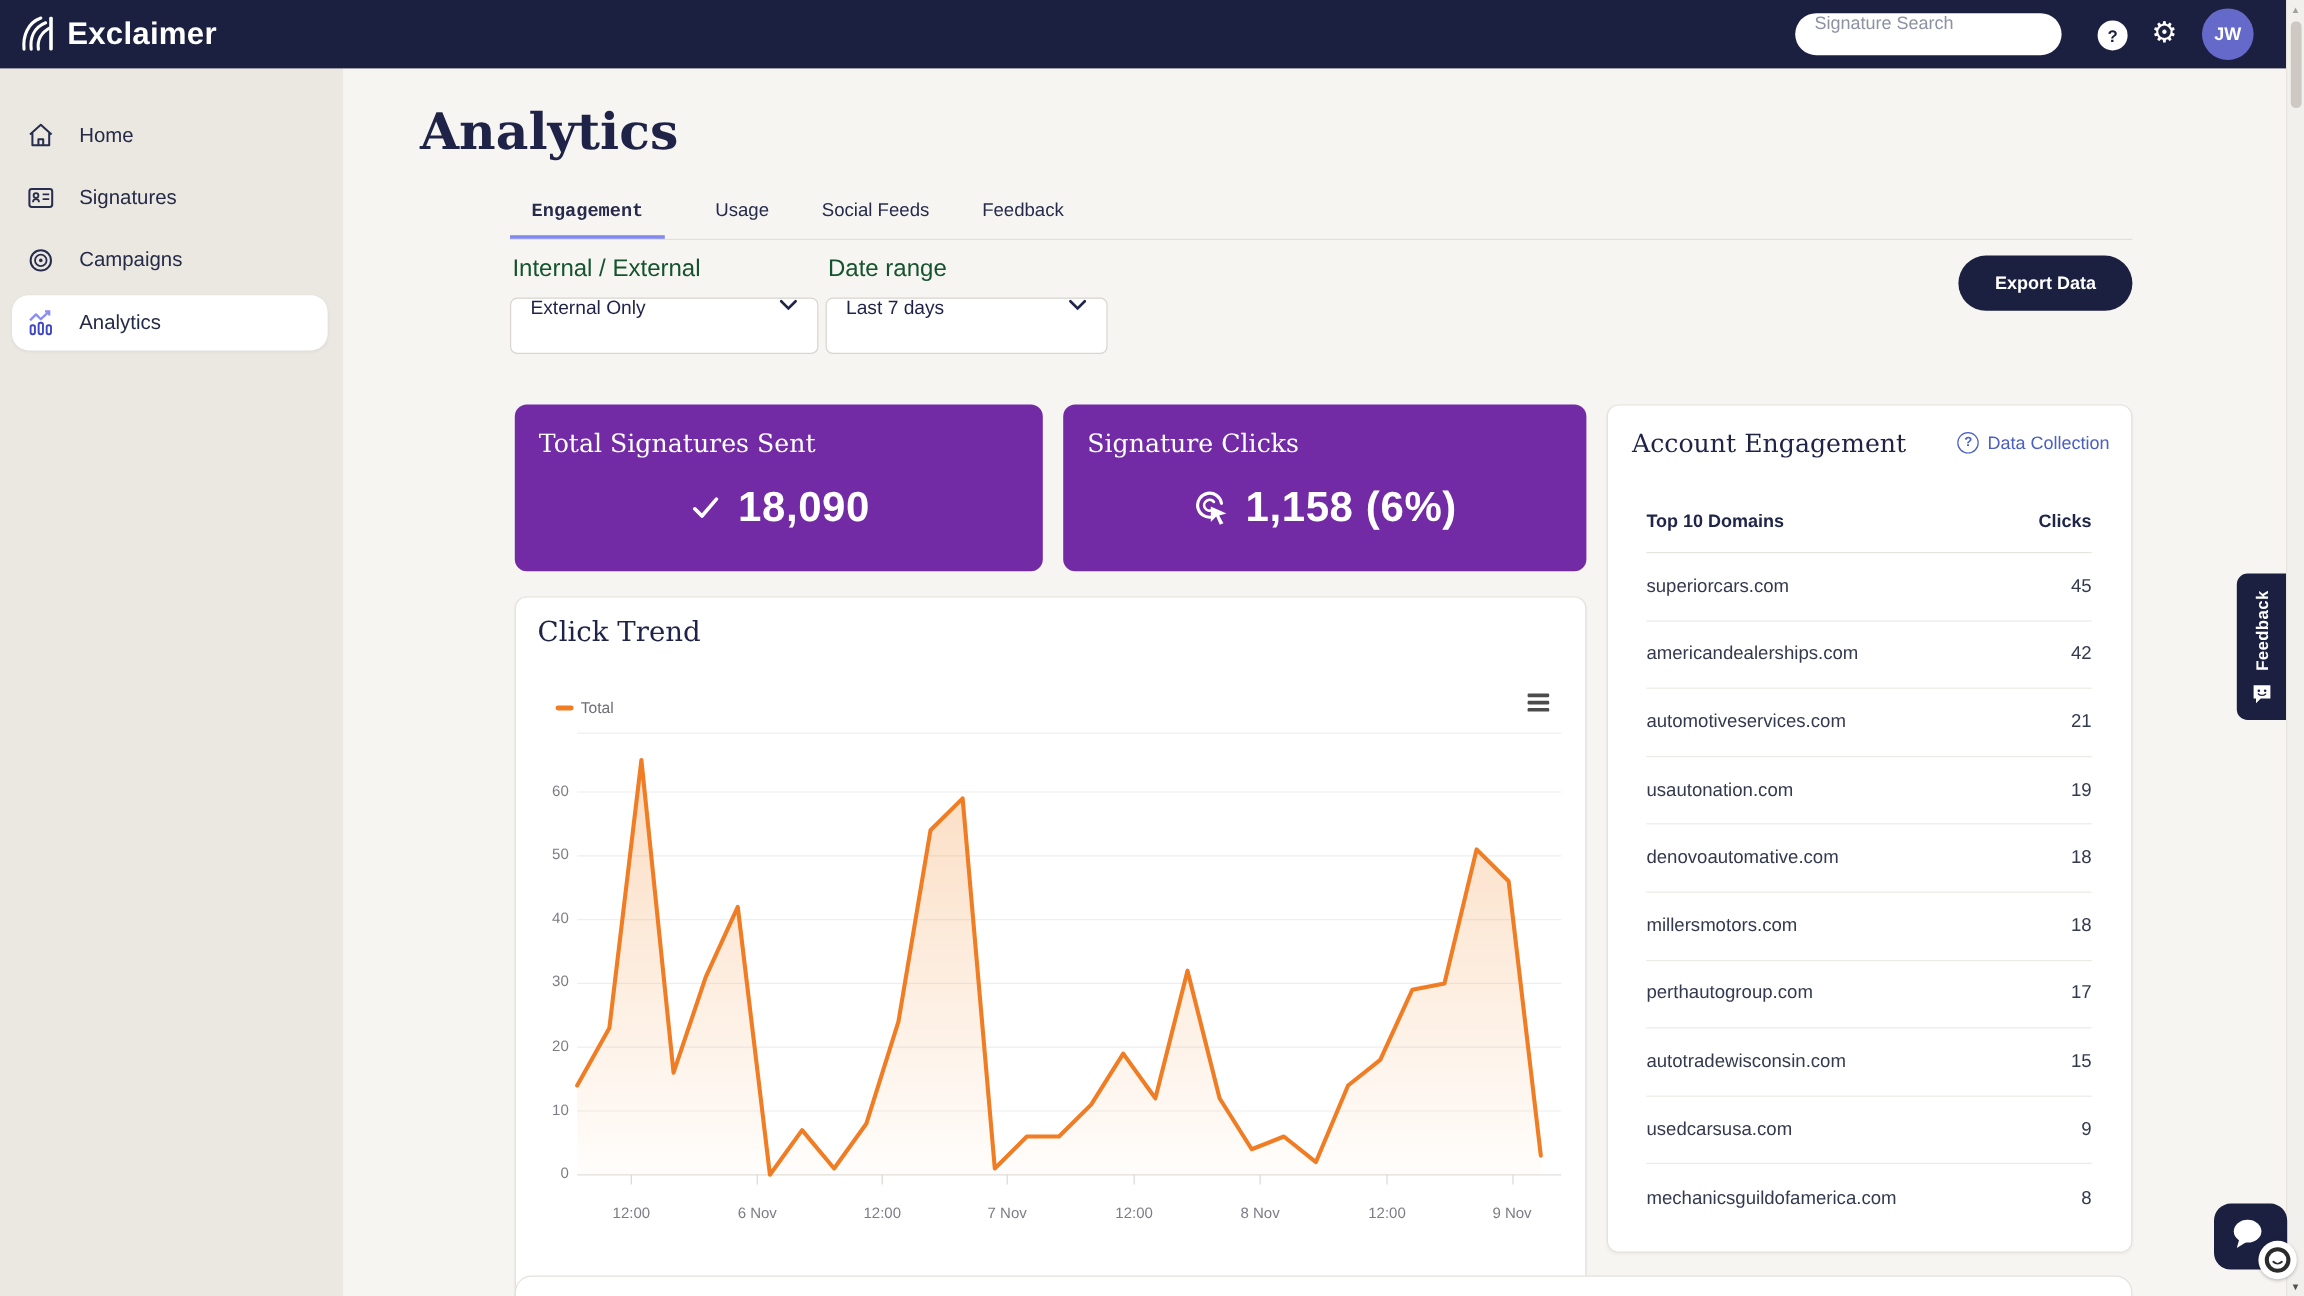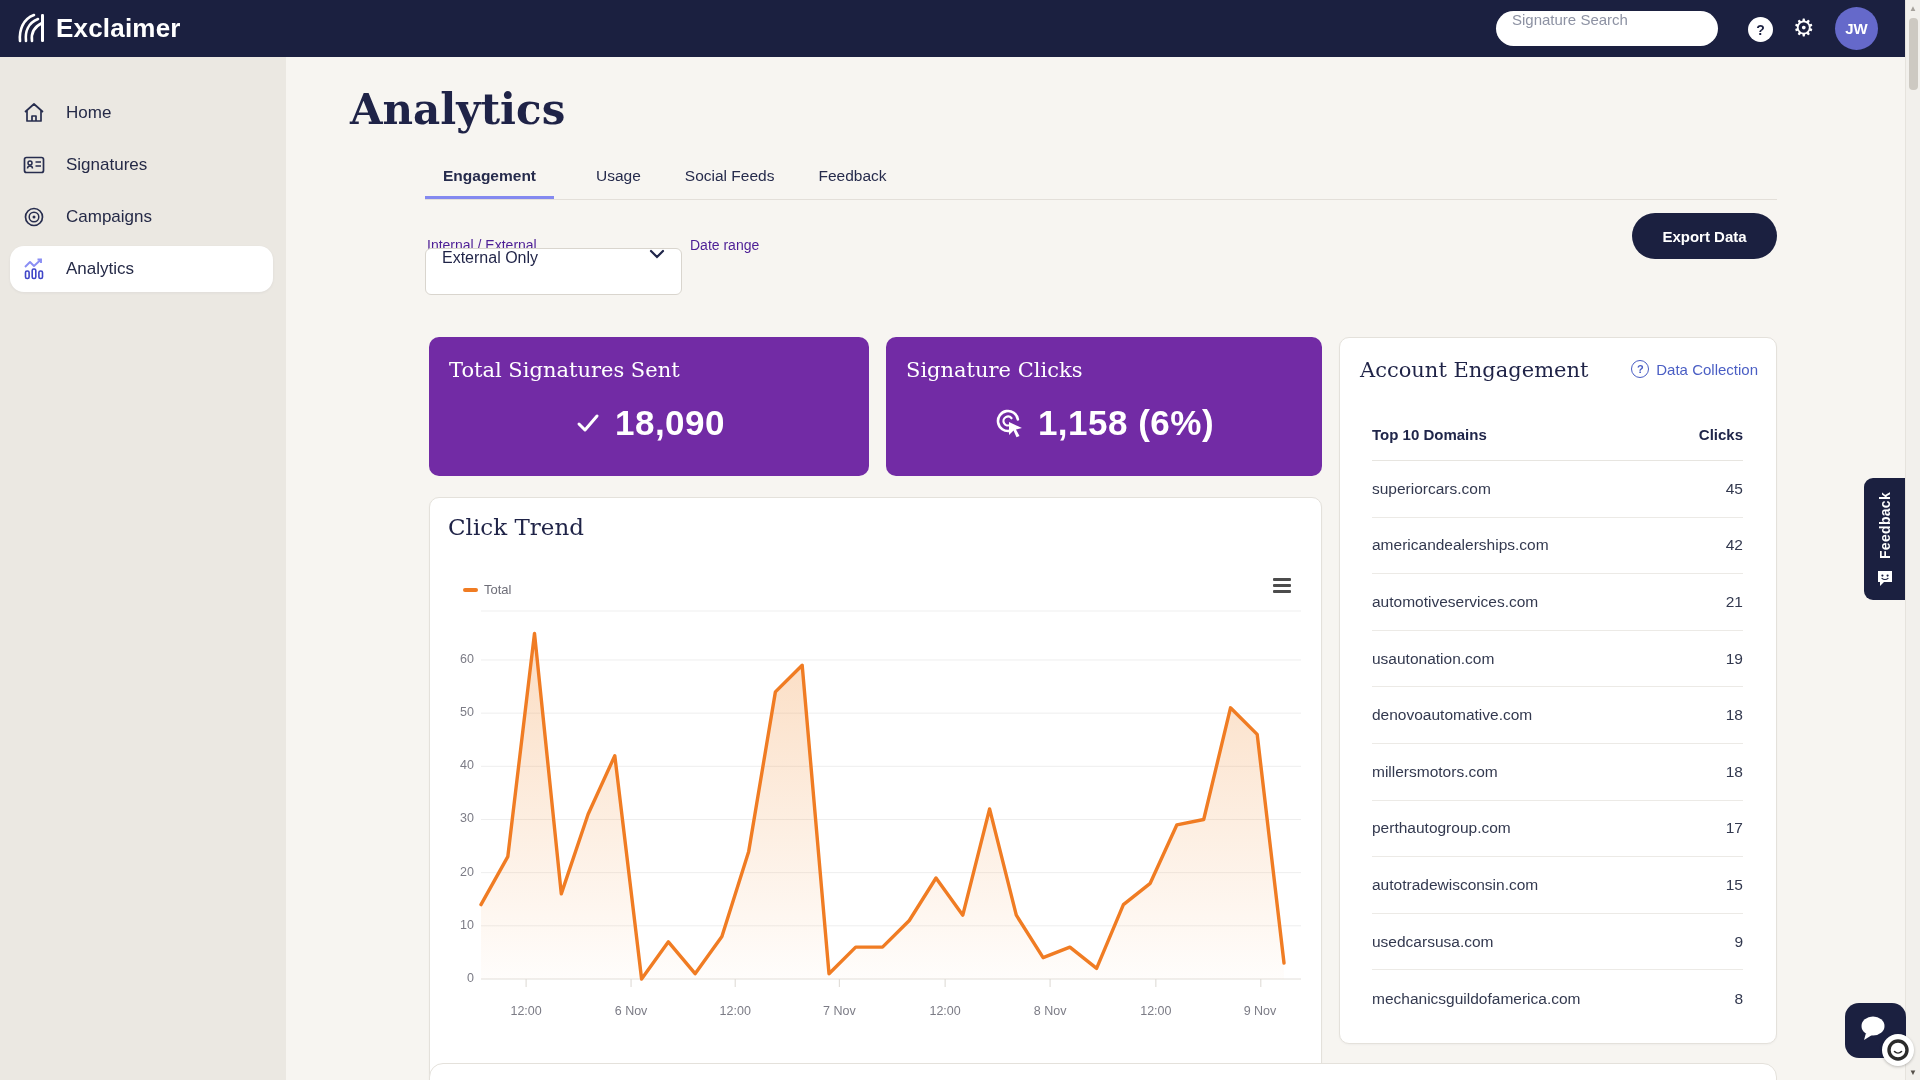--- a/index.html
+++ b/index.html
@@ -30,23 +30,23 @@
   .side-item svg { flex:0 0 24px; }
 
   
   #main { position:absolute; left:286px; top:57px; width:1619px; height:1023px; }
   #page-title { position:absolute; left:64px; top:28px; font-family:"DejaVu Serif", serif;
     font-weight:700; font-size:42px; color:#1f2347; }
 
   #tabs-row { position:absolute; left:139px; top:110px; width:1352px; height:33px;
     border-bottom:1px solid #e3dfd9; display:flex; gap:40px; }
   .tab { font-size:15.5px; color:#262b4c; cursor:pointer; padding:0 2px; white-space:nowrap; }
-  .tab.active { font-weight:700; padding:0 18px; border-bottom:3px solid #8489f0; }
-
-  .filter-label { position:absolute; top:180px; font-size:14px; color:#4c1d95; }
+  .tab.active { font-weight:700; padding:0 18px; border-bottom:3px solid #8489f0;font-family:Liberation Mono, monospace; }
+
+  .filter-label { position:absolute; top:156px; font-size:20px; color:#14532d; }
   .select { position:absolute; top:191px; height:47px; background:#fff; border:1px solid #d9d5ce;
     border-radius:6px; display:flex; align-items:flex-start; justify-content:space-between;
     padding:0 16px; font-size:16px; color:#1f2347; cursor:pointer; }
   #export-btn { position:absolute; left:1346px; top:156px; width:145px; height:46px; border-radius:23px;
     background:#1b2040; color:#fff; border:none; font-size:15px; font-weight:700; cursor:pointer;
     font-family:"Liberation Sans", sans-serif; }
 
   .stat-card { position:absolute; top:280px; height:139px; background:#722ba5; border-radius:10px;
     color:#fff; padding:21px 20px; }
   .stat-title { font-family:"DejaVu Serif", serif; font-size:21px; }
@@ -181,20 +181,26 @@
     <div class="tab">Usage</div>
     <div class="tab">Social Feeds</div>
     <div class="tab">Feedback</div>
   </div>
 
   <div class="filter-label" style="left:141px">Internal / External</div>
   <div class="filter-label" style="left:404px">Date range</div>
 
   <div class="select" style="left:139px;width:257px">
     <span>External Only</span>
+    <svg width="16" height="10" viewBox="0 0 16 10">
+      <polyline points="2,2 8,8 14,2" fill="none" stroke="#20264a" stroke-width="2.2" stroke-linecap="round"></polyline>
+    </svg>
+  </div>
+  <div class="select" style="left:402px;width:235px">
+    <span>Last 7 days</span>
     <svg width="16" height="10" viewBox="0 0 16 10">
       <polyline points="2,2 8,8 14,2" fill="none" stroke="#20264a" stroke-width="2.2" stroke-linecap="round"></polyline>
     </svg>
   </div>
 
   <button id="export-btn">Export Data</button>
 
   <div class="stat-card" style="left:143px;width:440px">
     <div class="stat-title">Total Signatures Sent</div>
     <div class="stat-value-row">

